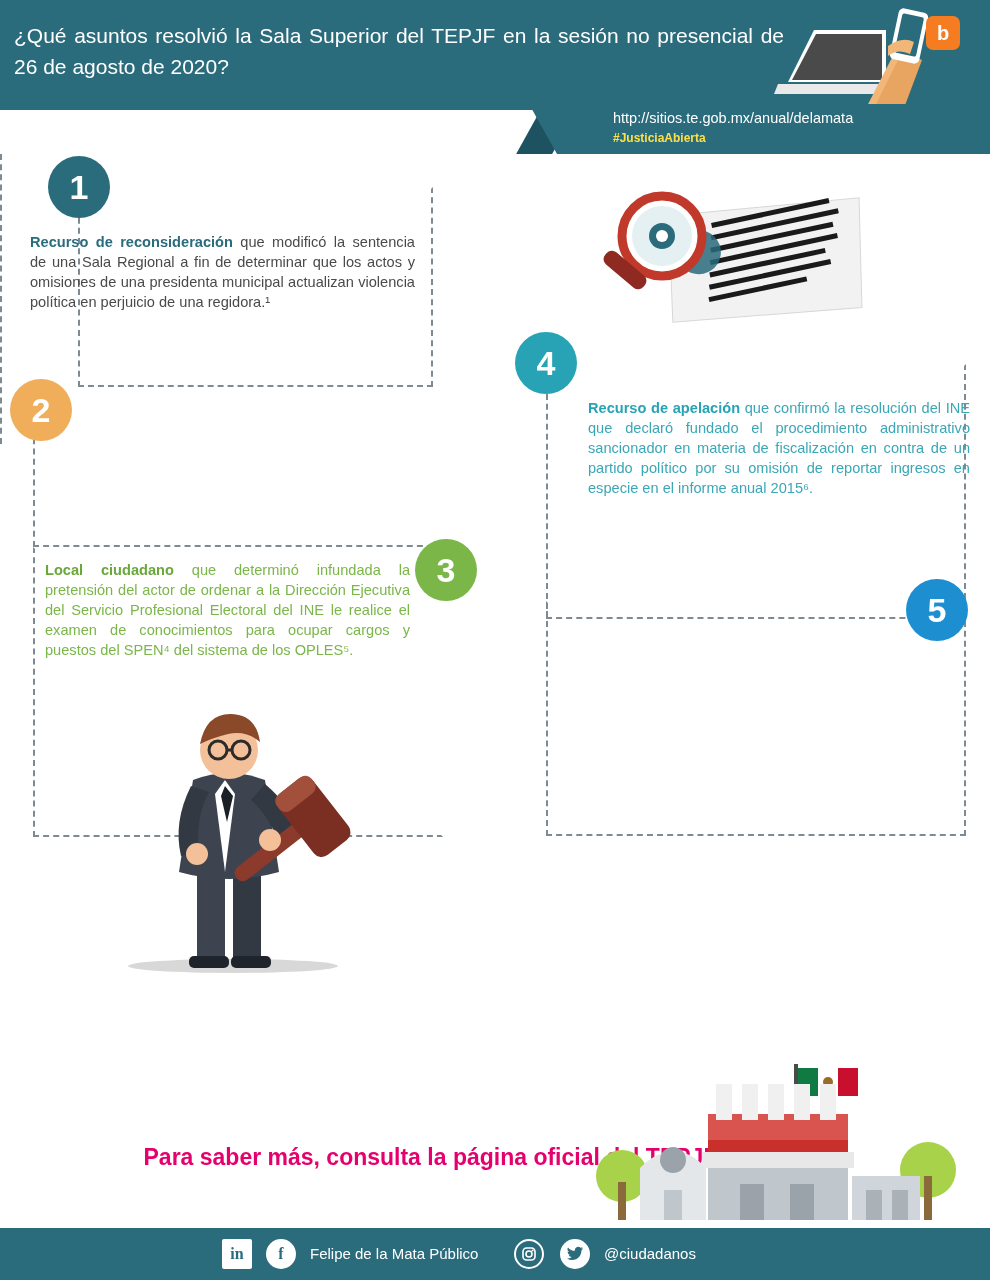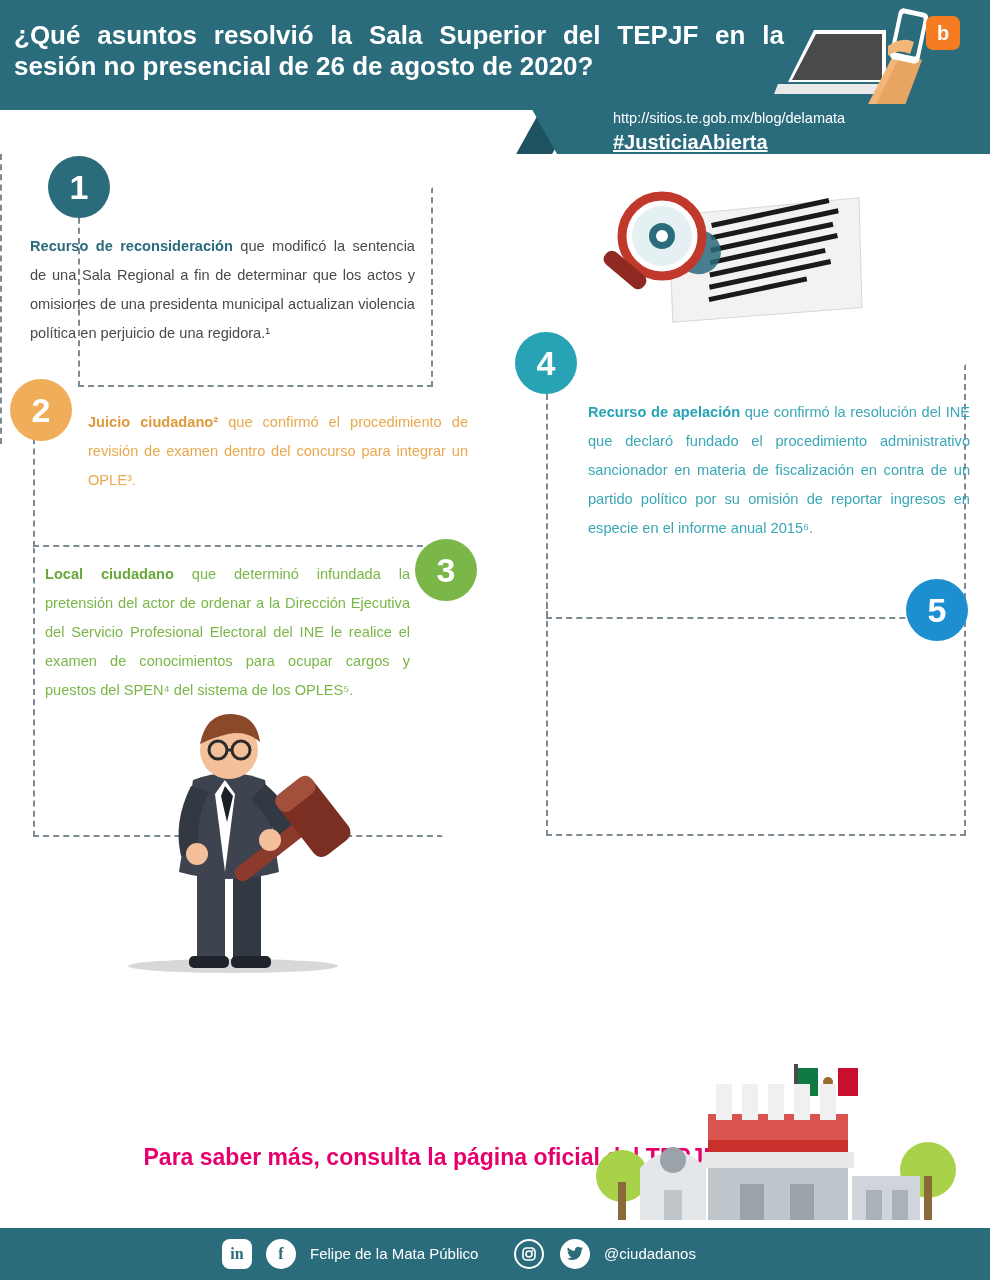--- a/index.html
+++ b/index.html
@@ -11,21 +11,21 @@
     overflow: hidden;
   }
 
   
   .header {
     position: absolute; left: 0; top: 0; width: 990px; height: 110px;
     background: #2a6b7c;
   }
   .header-title {
     position: absolute; left: 14px; top: 20px; width: 770px;
-    color: #ffffff; font-size: 26px; font-weight: bold;
+    color: #ffffff; font-size: 21px; font-weight: normal;
     line-height: 31px; text-align: justify;
   }
   .header-art {
     position: absolute; right: 40px; top: 0px; width: 180px; height: 110px;
   }
   .blogger-badge {
     position: absolute; right: 30px; top: 16px;
     width: 34px; height: 34px; border-radius: 7px; background: #f57c20;
     display: flex; align-items: center; justify-content: center;
   }
@@ -37,21 +37,21 @@
     background: #2a6b7c;
   }
   .url-band:before {
     content: ""; position: absolute; left: -28px; top: 0;
     border-top: 50px solid #2a6b7c; border-left: 28px solid transparent;
   }
   .url-text {
     position: absolute; left: 56px; top: 6px; color: #ffffff; font-size: 14.5px;
   }
   .hash-text {
-    position: absolute; left: 56px; top: 27px; color: #ffffff; font-size: 20px; font-weight: bold; text-decoration: underline;
+    position: absolute; left: 56px; top: 27px; color: #fde047; font-size: 12px; font-weight: bold;
   }
   .url-band-shade {
     position: absolute; left: 530px; top: 104px; width: 36px; height: 50px;
     background: #1e5260; transform: skewX(-29deg);
   }
 
   
   .canvas { position: absolute; left: 0; top: 154px; width: 990px; height: 1126px; }
 
   
@@ -66,42 +66,42 @@
   .dash-4 { left: 546px; top: 210px; width: 420px; height: 255px; border-top-color: transparent; }
   .dash-5 { left: 546px; top: 447px; width: 420px; height: 235px; border-top-color: transparent; }
 
   .num-badge {
     position: absolute; width: 62px; height: 62px; border-radius: 50%;
     color: #ffffff; font-size: 34px; font-weight: bold;
     display: flex; align-items: center; justify-content: center;
   }
 
   .block-text {
-    position: absolute; font-size: 14.6px; line-height: 29px; text-align: justify;
+    position: absolute; font-size: 14.6px; line-height: 20px; text-align: justify;
   }
   .block-text b { font-weight: bold; }
 
   
   .cta {
     position: absolute; left: 0; top: 990px; width: 990px; text-align: center;
     color: #e5006d; font-size: 23px; font-weight: bold;
   }
   .rule { position: absolute; left: 18px; top: 1076px; width: 380px; height: 1px; background: #3d3d3d; }
   .notes { position: absolute; left: 18px; top: 1082px; font-size: 10.5px; line-height: 14px; color: #111; }
 
   
   .footer {
     position: absolute; left: 0; top: 1228px; width: 990px; height: 52px;
     background: #2a6b7c;
   }
   .foot-name { position: absolute; left: 310px; top: 17px; color: #fff; font-size: 15px; }
   .foot-handle { position: absolute; left: 604px; top: 17px; color: #fff; font-size: 15px; }
   .sicon { position: absolute; top: 11px; width: 30px; height: 30px; display:flex; align-items:center; justify-content:center; }
   .sicon-round { border-radius: 50%; background: #fff; }
-  .sicon-sq { border-radius: 8px; background: #fff; }
+  .sicon-sq { border-radius: 2px; background: #fff; }
   .sicon-ring { border-radius: 50%; border: 2px solid #fff; }
   .sicon-txt { color: #2a6b7c; font-weight: bold; font-size: 16px; font-family: "Liberation Serif", serif; }
 
   
   svg { display: block; }
 </style>
 </head>
 <body>
 
 <div class="header">
@@ -124,42 +124,39 @@
     </svg>
   </div>
 
   <div class="blogger-badge">
     <span>b</span>
   </div>
 </div>
 
 <div class="url-band-shade"></div>
 <div class="url-band">
-  <div class="url-text">http://sitios.te.gob.mx/blog/delamata</div>
+  <div class="url-text">http://sitios.te.gob.mx/anual/delamata</div>
   <div class="hash-text">#JusticiaAbierta</div>
 </div>
 
 <div class="canvas">
 
   <div class="dash dash-1"></div>
   <div class="dash dash-2"></div>
   <div class="dash dash-3"></div>
   <div class="dash-3b"></div>
   <div class="dash dash-4"></div>
   <div class="dash dash-5"></div>
 
   <div class="num-badge" style="left:48px; top:2px; background:#2a6b7c;">1</div>
   <div class="block-text" style="left:30px; top:78px; width:385px;">
     <b style="color:#2a6b7c">Recurso de reconsideración</b><span style="color:#4a4a4a"> que modificó la sentencia de una Sala Regional a fin de determinar que los actos y omisiones de una presidenta municipal actualizan violencia política en perjuicio de una regidora.¹</span>
   </div>
 
   <div class="num-badge" style="left:10px; top:225px; background:#f0ad5a;">2</div>
-  <div class="block-text" style="left:88px; top:254px; width:380px;">
-    <b style="color:#e09a3e">Juicio ciudadano²</b><span style="color:#e8a94e"> que confirmó el procedimiento de revisión de examen dentro del concurso para integrar un OPLE³.</span>
-  </div>
 
   <div class="num-badge" style="left:415px; top:385px; background:#7ab648;">3</div>
   <div class="block-text" style="left:45px; top:406px; width:365px;">
     <b style="color:#6aa83c">Local ciudadano</b><span style="color:#7ab648"> que determinó infundada la pretensión del actor de ordenar a la Dirección Ejecutiva del Servicio Profesional Electoral del INE le realice el examen de conocimientos para ocupar cargos y puestos del SPEN⁴ del sistema de los OPLES⁵.</span>
   </div>
 
   <div class="num-badge" style="left:515px; top:178px; background:#27a3b5;">4</div>
   <div class="block-text" style="left:568px; top:244px; width:382px;margin-left:20px;">
     <b style="color:#27a3b5">Recurso de apelación</b><span style="color:#3aa7b6"> que confirmó la resolución del INE que declaró fundado el procedimiento administrativo sancionador en materia de fiscalización en contra de un partido político por su omisión de reportar ingresos en especie en el informe anual 2015⁶.</span>
   </div>

